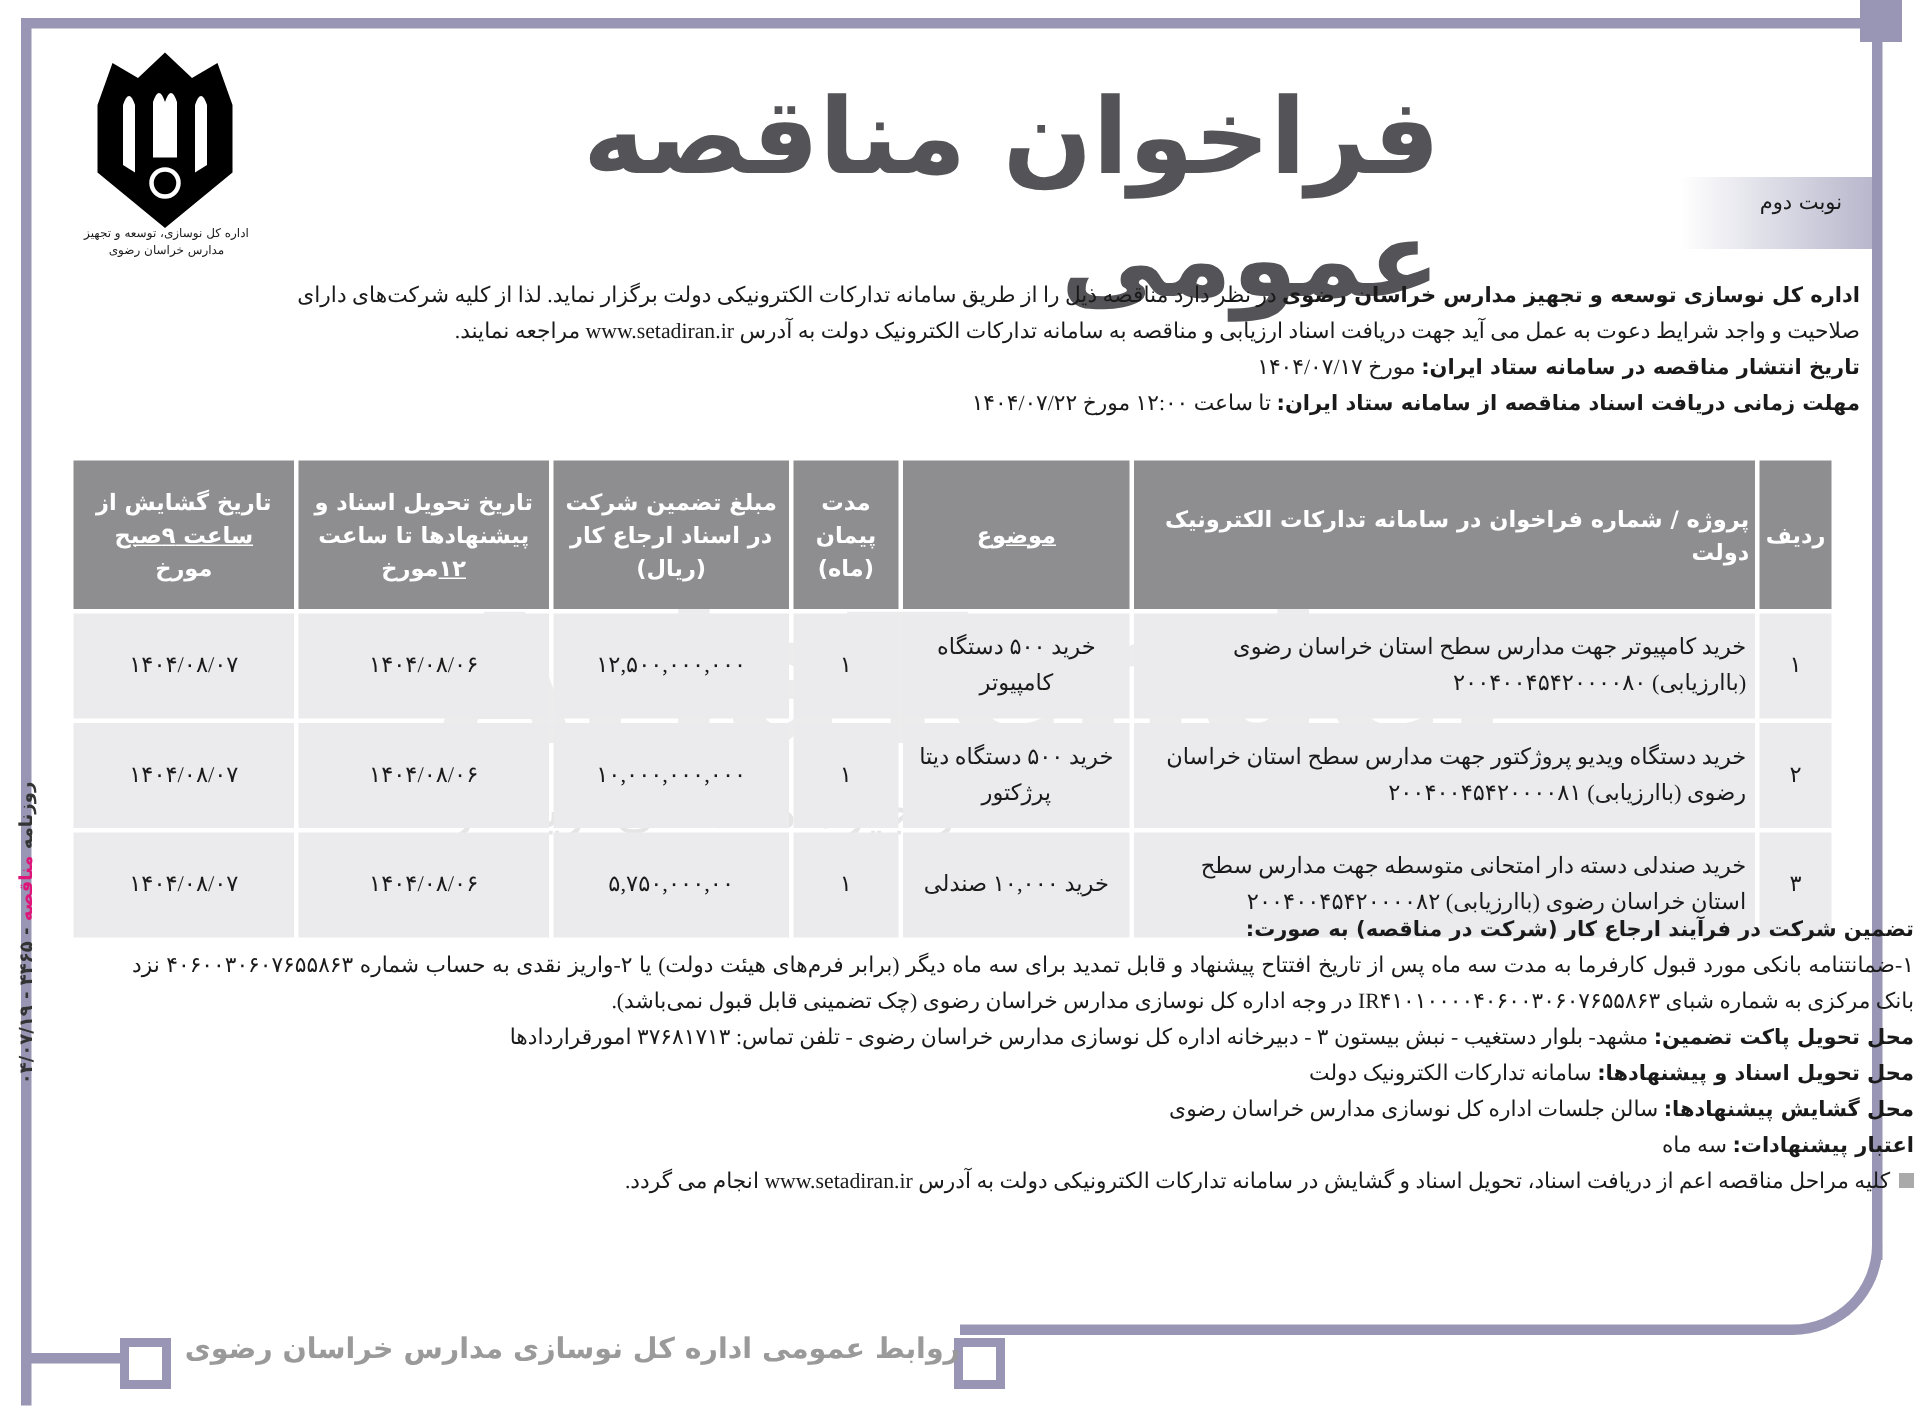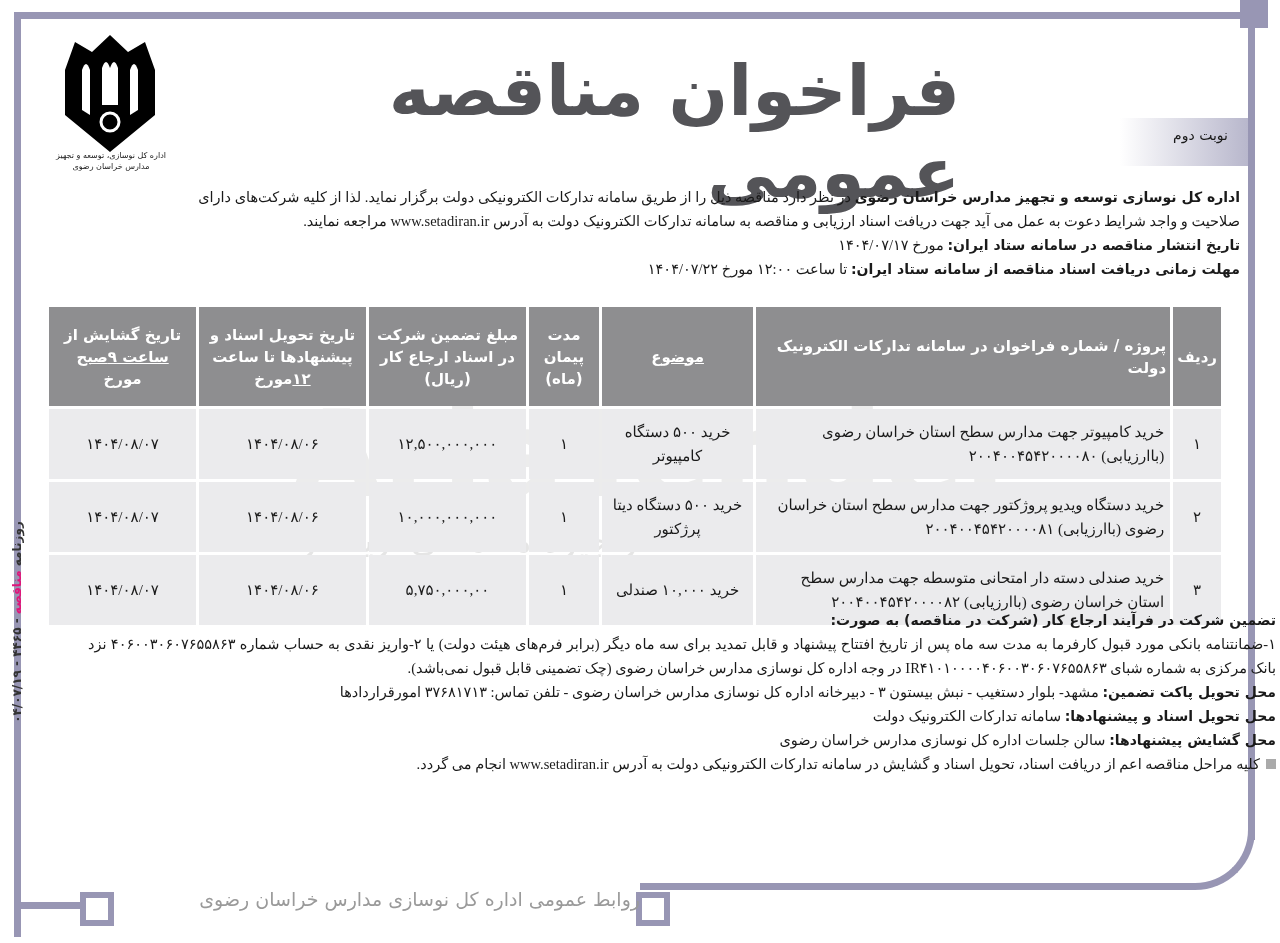--- a/index.html
+++ b/index.html
@@ -19,21 +19,21 @@
   .intro b{font-family:"DejaVu Sans",sans-serif;font-size:14px;}
   .line{display:block;}
   table.tender{position:absolute;left:46px;top:304px;width:1178px;border-collapse:separate;border-spacing:3px;direction:rtl;}
   table.tender th{background:#8e8e90;color:#fff;font-weight:bold;font-size:15px;line-height:22px;height:95px;text-align:center;padding:2px 4px;}
   table.tender td{background:#ebebed;font-size:15px;line-height:24px;height:66px;text-align:center;padding:2px 6px;font-family:"Liberation Serif",serif;}
   table.tender td.proj{text-align:right;}
   .u{text-decoration:underline;}
   .guarantee{position:absolute;left:40px;top:608px;width:1188px;direction:rtl;text-align:justify;font-size:14.5px;line-height:24px;font-family:"Liberation Serif",serif;margin-left:48px;}
   .guarantee b{font-family:"DejaVu Sans",sans-serif;font-size:14px;}
   .sq{display:inline-block;width:10px;height:10px;background:#aaa;margin-left:6px;}
-  .footer{position:absolute;left:120px;top:888px;width:520px;direction:rtl;text-align:right;font-size:19px;color:#9a9a9a;font-weight:normal;}
+  .footer{position:absolute;left:120px;top:888px;width:520px;direction:rtl;text-align:right;font-size:19px;color:#9a9a9a;font-weight:bold;}
   .side{position:absolute;left:-128px;top:615px;width:290px;transform:rotate(-90deg);direction:rtl;text-align:center;font-size:12px;font-weight:bold;color:#333;}
   .side .brand{color:#e0157a;}
   .watermark{position:absolute;left:290px;top:385px;font-size:120px;font-weight:bold;color:rgba(150,150,150,0.18);font-family:"DejaVu Sans",sans-serif;pointer-events:none;}
   .watermark2{position:absolute;left:300px;top:520px;font-size:34px;color:rgba(150,150,150,0.25);direction:rtl;pointer-events:none;letter-spacing:8px;}
 </style>
 </head>
 <body>
 
 <div class="frame-top"></div>
 <div class="frame-left"></div>
@@ -122,20 +122,21 @@
     </tr>
   </tbody>
 </table>
 
 <div class="guarantee">
   <span class="line"><b>تضمین شرکت در فرآیند ارجاع کار (شرکت در مناقصه) به صورت:</b></span>
   <span class="line">۱-ضمانتنامه بانکی مورد قبول کارفرما به مدت سه ماه پس از تاریخ افتتاح پیشنهاد و قابل تمدید برای سه ماه دیگر (برابر فرم‌های هیئت دولت) یا ۲-واریز نقدی به حساب شماره ۴۰۶۰۰۳۰۶۰۷۶۵۵۸۶۳ نزد بانک مرکزی به شماره شبای IR۴۱۰۱۰۰۰۰۴۰۶۰۰۳۰۶۰۷۶۵۵۸۶۳ در وجه اداره کل نوسازی مدارس خراسان رضوی (چک تضمینی قابل قبول نمی‌باشد).</span>
   <span class="line"><b>محل تحویل پاکت تضمین:</b><span> مشهد- بلوار دستغیب - نبش بیستون ۳ - دبیرخانه اداره کل نوسازی مدارس خراسان رضوی - تلفن تماس: ۳۷۶۸۱۷۱۳ امورقراردادها</span></span>
   <span class="line"><b>محل تحویل اسناد و پیشنهادها:</b><span> سامانه تدارکات الکترونیک دولت</span></span>
   <span class="line"><b>محل گشایش پیشنهادها:</b><span> سالن جلسات اداره کل نوسازی مدارس خراسان رضوی</span></span>
+  <span class="line"><b>اعتبار پیشنهادات:</b><span> سه ماه</span></span>
   <span class="line"><span class="sq"></span><span>کلیه مراحل مناقصه اعم از دریافت اسناد، تحویل اسناد و گشایش در سامانه تدارکات الکترونیکی دولت به آدرس www.setadiran.ir انجام می گردد.</span></span>
 </div>
 
 <div class="footer">روابط عمومی اداره کل نوسازی مدارس خراسان رضوی</div>
 
 <div class="side">
   <span>روزنامه</span>
   <span class="brand">مناقصه</span>
   <span>- ۴۴۶۵ - ۰۴/۰۷/۱۹</span>
 </div>

